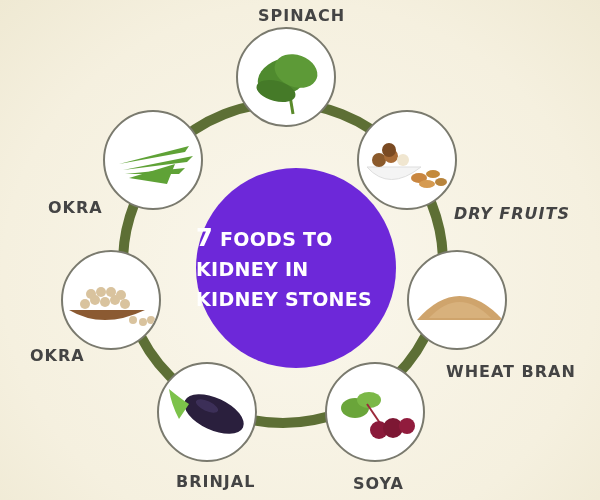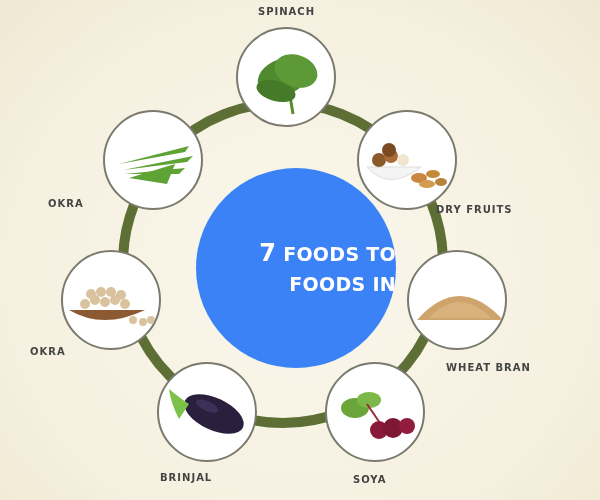--- a/index.html
+++ b/index.html
@@ -1,33 +1,34 @@
 <!DOCTYPE html>
 <html><head>
 <meta charset="utf-8">
 <style>
   html,body{margin:0;padding:0;}
   body{width:600px;height:500px;overflow:hidden;background:#f7f3e6;font-family:"DejaVu Sans",sans-serif;position:relative;}
   .bg{position:absolute;inset:0;background:radial-gradient(ellipse at 50% 55%, #faf7ec 0%, #f5f0df 70%, #efe9d3 100%);}
   .ring{position:absolute;left:118px;top:98px;width:330px;height:330px;border-radius:50%;border:10px solid #5d6f35;box-sizing:border-box;}
-  .center{position:absolute;left:196px;top:168px;width:200px;height:200px;border-radius:50%;background:#3b82f6;display:flex;align-items:flex-end;justify-content:center;flex-direction:column;color:#fff;font-weight:bold;text-align:center;}
+  .center{position:absolute;left:196px;top:168px;width:200px;height:200px;border-radius:50%;background:#6d28d9;display:flex;align-items:flex-start;justify-content:center;flex-direction:column;color:#fff;font-weight:bold;text-align:center;}
   .center span{display:block;font-size:19px;line-height:30px;letter-spacing:0.3px;white-space:nowrap;}
   .center .num{font-size:24px;}
   .node{position:absolute;width:100px;height:100px;border-radius:50%;background:#fff;border:2px solid #7a7a6e;box-sizing:border-box;overflow:hidden;}
-  .label{position:absolute;font-size:10px;font-weight:bold;color:#444;letter-spacing:1px;white-space:nowrap;}
+  .label{position:absolute;font-size:16px;font-weight:bold;color:#444;letter-spacing:1px;white-space:nowrap;}
 </style>
 </head>
 <body>
 
 <div class="bg"></div>
 <div class="ring"></div>
 
 <div class="center">
   <span><span class="num" style="display:inline">7</span> <span style="display:inline">FOODS TO</span></span>
-  <span>FOODS IN</span>
+  <span>KIDNEY IN</span>
+  <span>KIDNEY STONES</span>
 </div>
 
 <div class="label" style="left:258px;top:6px;">SPINACH</div>
 <div class="node" style="left:236px;top:27px;">
   <svg width="100" height="100" viewBox="0 0 100 100">
     <path d="M55 85 L50 55" stroke="#5a8a2a" stroke-width="3"></path>
     <ellipse cx="45" cy="48" rx="26" ry="18" fill="#4f8a2e" transform="rotate(-20 45 48)"></ellipse>
     <ellipse cx="58" cy="42" rx="22" ry="16" fill="#5d9a37" transform="rotate(20 58 42)"></ellipse>
     <ellipse cx="38" cy="62" rx="20" ry="10" fill="#457a28" transform="rotate(15 38 62)"></ellipse>
   </svg>
@@ -39,21 +40,21 @@
     <circle cx="20" cy="48" r="7" fill="#8b5a2b"></circle>
       <circle cx="32" cy="44" r="7" fill="#a86b36"></circle>
     <circle cx="44" cy="48" r="6" fill="#f0e6d0"></circle>
       <circle cx="30" cy="38" r="7" fill="#7a4a22"></circle>
     <ellipse cx="60" cy="66" rx="8" ry="5" fill="#c9863f"></ellipse>
       <ellipse cx="74" cy="62" rx="7" ry="4" fill="#c48a3a"></ellipse>
     <ellipse cx="68" cy="72" rx="8" ry="4" fill="#d59a50"></ellipse>
       <ellipse cx="82" cy="70" rx="6" ry="4" fill="#b8843c"></ellipse>
   </svg>
 </div>
-<div class="label" style="left:436px;top:204px;">DRY FRUITS</div>
+<div class="label" style="left:454px;top:204px;font-style:italic;">DRY FRUITS</div>
 
 <div class="node" style="left:407px;top:250px;">
   <svg width="100" height="100" viewBox="0 0 100 100">
     <path d="M8 68 Q50 20 94 68 Z" fill="#cfa46c"></path>
     <path d="M20 66 Q50 34 82 66 Z" fill="#d8b17c"></path>
   </svg>
 </div>
 <div class="label" style="left:446px;top:362px;">WHEAT BRAN</div>
 
 <div class="node" style="left:325px;top:362px;">
@@ -68,21 +69,21 @@
 </div>
 <div class="label" style="left:353px;top:474px;">SOYA</div>
 
 <div class="node" style="left:157px;top:362px;">
   <svg width="100" height="100" viewBox="0 0 100 100">
     <ellipse cx="55" cy="50" rx="32" ry="16" fill="#2a1f3d" transform="rotate(25 55 50)"></ellipse>
     <ellipse cx="48" cy="42" rx="12" ry="5" fill="#4a3a6a" transform="rotate(25 48 42)" opacity="0.6"></ellipse>
     <path d="M10 25 Q22 35 30 40 L20 55 Q12 40 10 25 Z" fill="#7cc24a"></path>
   </svg>
 </div>
-<div class="label" style="left:160px;top:472px;text-align:center;">BRINJAL</div>
+<div class="label" style="left:176px;top:472px;text-align:center;">BRINJAL</div>
 
 <div class="node" style="left:61px;top:250px;">
   <svg width="100" height="100" viewBox="0 0 100 100">
     <path d="M6 58 Q40 78 82 58 Z" fill="#8b5a32"></path>
     <g fill="#d9c39e">
       <circle cx="22" cy="52" r="5"></circle>
         <circle cx="32" cy="48" r="5"></circle>
         <circle cx="42" cy="50" r="5"></circle>
         <circle cx="52" cy="48" r="5"></circle>
         <circle cx="62" cy="52" r="5"></circle>

